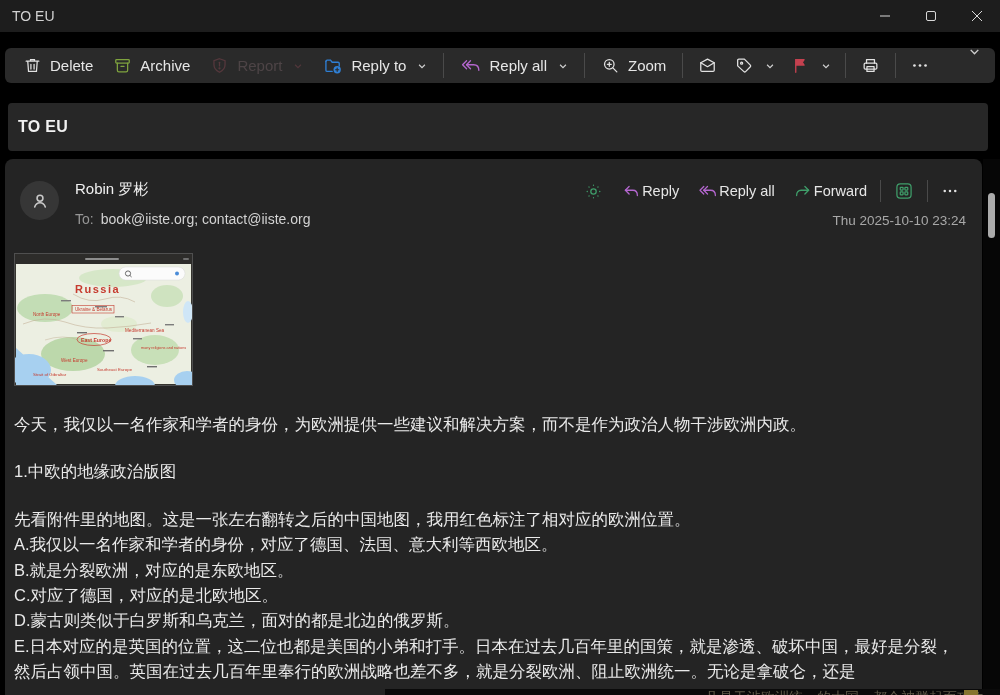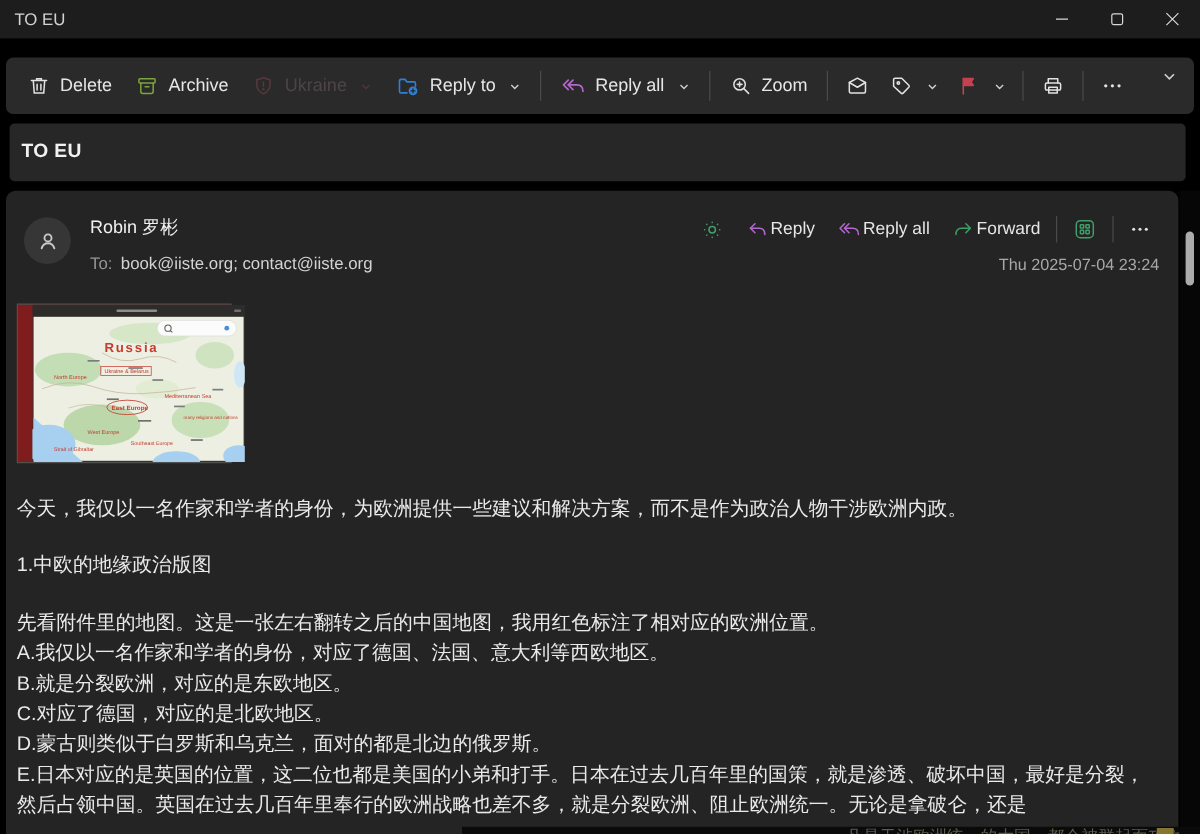--- a/index.html
+++ b/index.html
@@ -7,21 +7,21 @@
               font-family:"Liberation Sans", sans-serif; color:#e8e8e8; }
   button { background:transparent; border:none; color:inherit; font-family:inherit; cursor:default; }
 
   
   .titlebar { position:absolute; left:0; top:0; width:1000px; height:32px; background:#1d1d1d; }
   .tb-title { position:absolute; left:12px; top:8px; font-size:14px; color:#d2d2d2; }
   .win-controls { position:absolute; right:0; top:0; height:32px; display:flex; }
   .win-btn { width:46px; height:32px; display:flex; align-items:center; justify-content:center; color:#d8d8d8; }
 
   
-  .ribbon { position:absolute; left:5px; top:48px; width:990px; height:47px; background:#2a2a2a;
+  .ribbon { position:absolute; left:5px; top:48px; width:990px; height:35px; background:#2a2a2a;
             border-radius:6px; display:flex; align-items:center; padding:16px 8px; }
   .rb-btn { display:flex; align-items:center; gap:8px; padding:7px 10px; border-radius:4px;
             font-size:15px; color:#e6e6e6; white-space:nowrap; }
   .rb-btn svg { flex:0 0 auto; }
   .rb-btn.icon-only { padding:7px 8px; }
   .rb-btn .chev { margin-left:3px; opacity:.9; }
   .rb-sep { width:1px; height:25px; background:#4a4a4a; margin:0 6px; flex:0 0 auto; }
   .disabled { opacity:.55; }
   .disabled .lbl { color:#6b5a5e; }
   .ribbon-collapse { margin-left:auto; align-self:flex-end; padding:4px 6px 6px 6px; color:#cfcfcf; }
@@ -50,21 +50,21 @@
   .addr    { color:#d3d3d3;margin-top:29px; }
 
   .actions { position:absolute; right:14px; top:16px; display:flex; align-items:center; }
   .act-btn { display:flex; align-items:center; gap:1px; padding:6px 9px; border-radius:4px;
              font-size:14.5px; color:#e6e6e6; white-space:nowrap; }
   .act-sep { width:1px; height:22px; background:#4a4a4a; margin:0 4px; }
   .timestamp { position:absolute; right:16px; top:54px; font-size:13.5px; color:#a8a8a8; }
 
   
   .map-thumb { position:absolute; left:9px; top:94px; width:179px; height:133px;
-               border:1px solid #4f4f4f; background:#7f1d1d;padding-left:12px; }
+               border:1px solid #4f4f4f; background:#7f1d1d; }
 
   
   .bodytext { position:absolute; left:9px; top:253px; width:950px; font-size:16.5px;
               line-height:25.4px; color:#eaeaea; }
   .bodytext p.gap { margin-bottom:22px; }
 
   
   .scroll-gutter { position:absolute; left:983px; top:159px; width:17px; height:536px; background:#060606; }
   .scroll-thumb  { position:absolute; left:5px; top:34px; width:7px; height:45px; border-radius:3.5px; background:#ababab; }
 
@@ -113,21 +113,21 @@
       </svg>
     <span class="lbl">Archive</span>
   </button>
 
   <button class="rb-btn disabled">
     <svg class="ic-dimred" width="19" height="19" viewBox="0 0 24 24" fill="none" stroke="currentColor" stroke-width="1.6" stroke-linecap="round">
       <path d="M12 3.5l7 2.3v5.2c0 4.6-3 7.6-7 9.5-4-1.9-7-4.9-7-9.5V5.8z"></path>
         <path d="M12 8v4.5"></path>
         <circle cx="12" cy="15.6" r=".6" fill="currentColor"></circle>
       </svg>
-    <span class="lbl">Ukraine</span>
+    <span class="lbl">Report</span>
     <svg class="chev ic-dimred" width="10" height="10" viewBox="0 0 12 12" fill="none" stroke="currentColor" stroke-width="1.4">
         <path d="M2.5 4.5L6 8l3.5-3.5"></path>
       </svg>
   </button>
 
   <button class="rb-btn">
     <svg class="ic-blue" width="20" height="20" viewBox="0 0 24 24" fill="none" stroke="currentColor" stroke-width="1.6" stroke-linecap="round">
       <path d="M3.5 6.5a1.5 1.5 0 0 1 1.5-1.5h4l2 2.5h7a1.5 1.5 0 0 1 1.5 1.5v3"></path>
         <path d="M3.5 6.5V17a1.5 1.5 0 0 0 1.5 1.5h6"></path>
       <circle cx="17" cy="16.5" r="4.4" fill="currentColor" stroke="none"></circle>
@@ -279,21 +279,21 @@
     <div class="act-sep"></div>
     <button class="act-btn">
       <svg class="ic-white" width="18" height="18" viewBox="0 0 24 24" fill="currentColor">
         <circle cx="5" cy="12" r="1.7"></circle>
           <circle cx="12" cy="12" r="1.7"></circle>
           <circle cx="19" cy="12" r="1.7"></circle>
         </svg>
     </button>
   </div>
 
-  <div class="timestamp">Thu 2025-07-04 23:24</div>
+  <div class="timestamp">Thu 2025-10-10 23:24</div>
 
   <div class="map-thumb">
     <svg width="177" height="131" viewBox="0 0 177 131">
       <rect x="0" y="0" width="177" height="131" fill="#35342f"></rect>
       <rect x="0" y="0" width="177" height="10" fill="#2d2c2a"></rect>
       <rect x="70" y="4" width="34" height="2" rx="1" fill="#8d8d8d"></rect>
       <rect x="168" y="4" width="6" height="2" rx="1" fill="#6e6e6e"></rect>
 
       <rect x="1" y="10" width="175" height="120" fill="#ecefe2"></rect>
 

